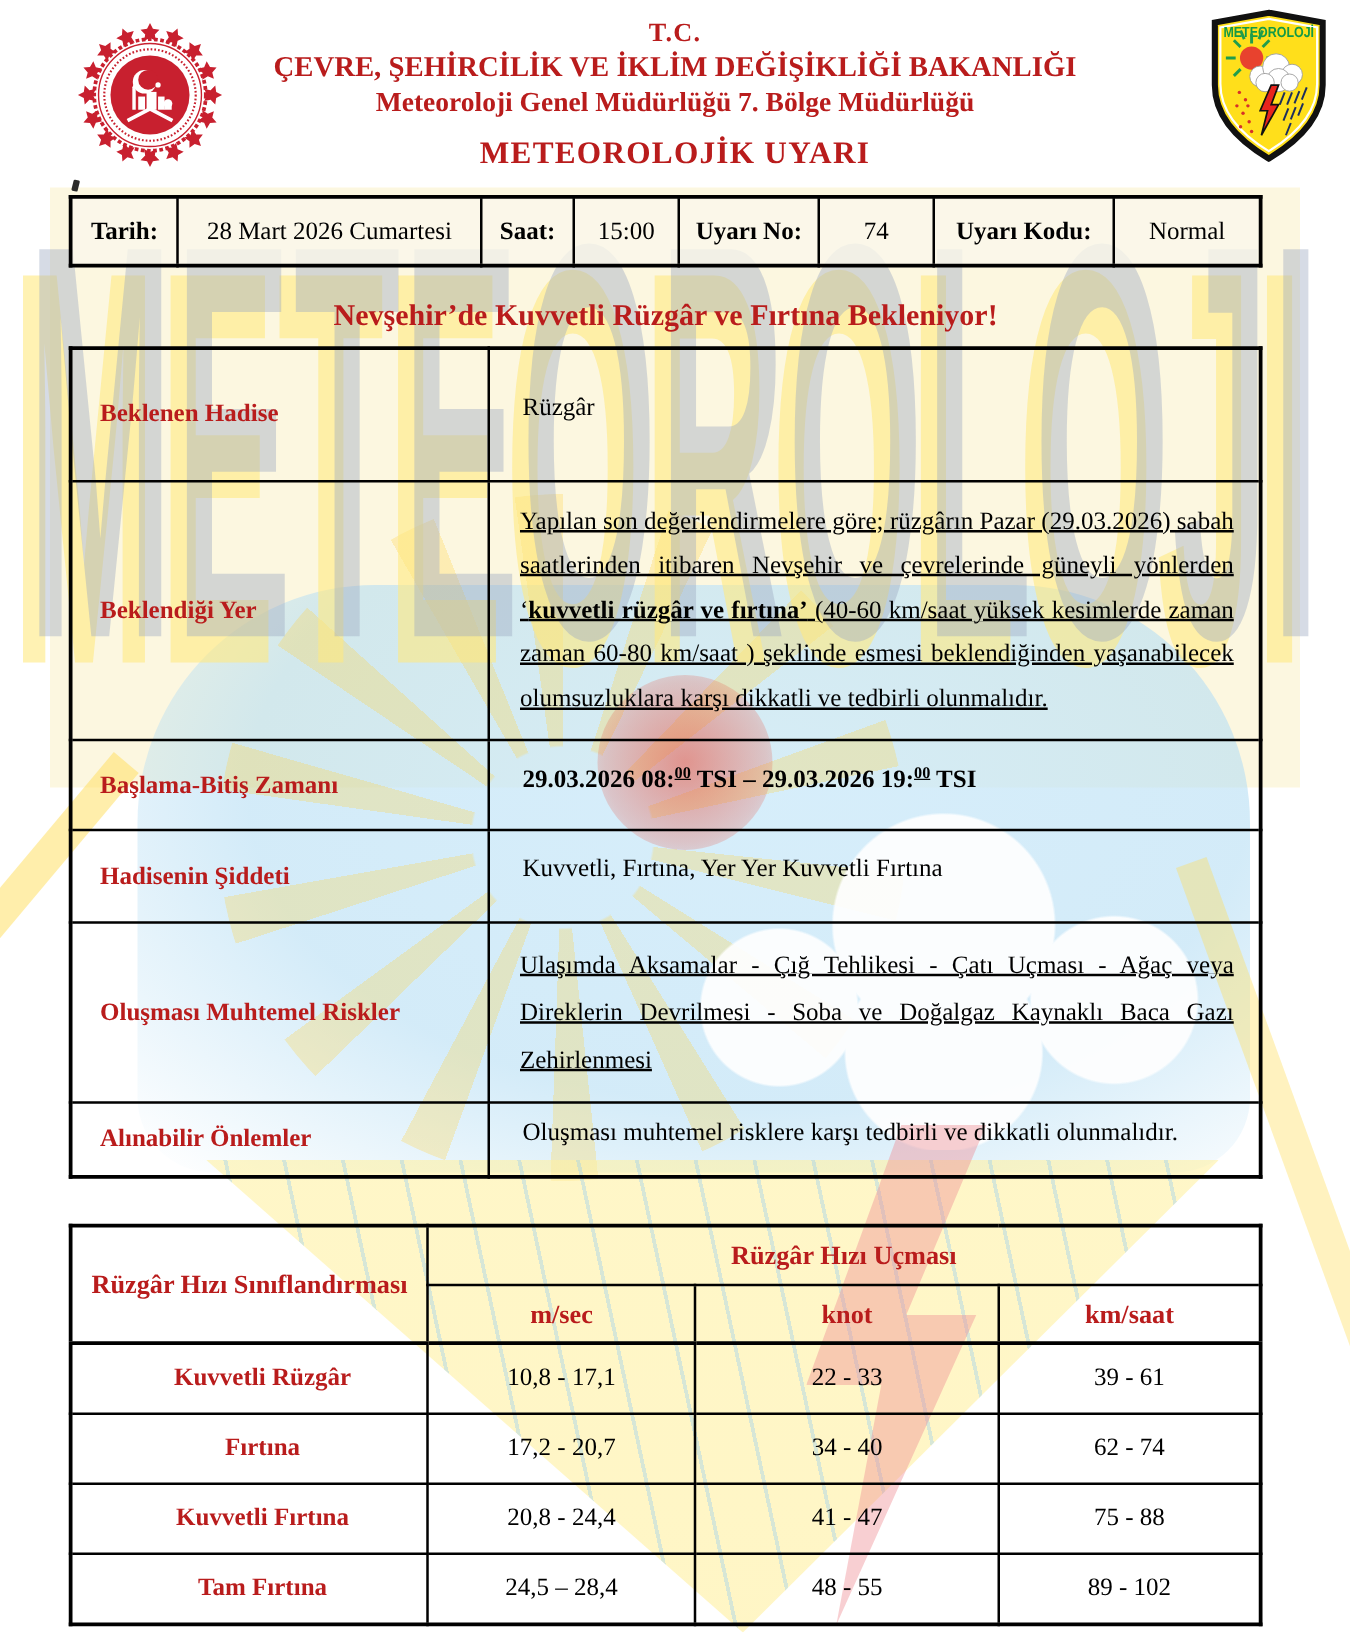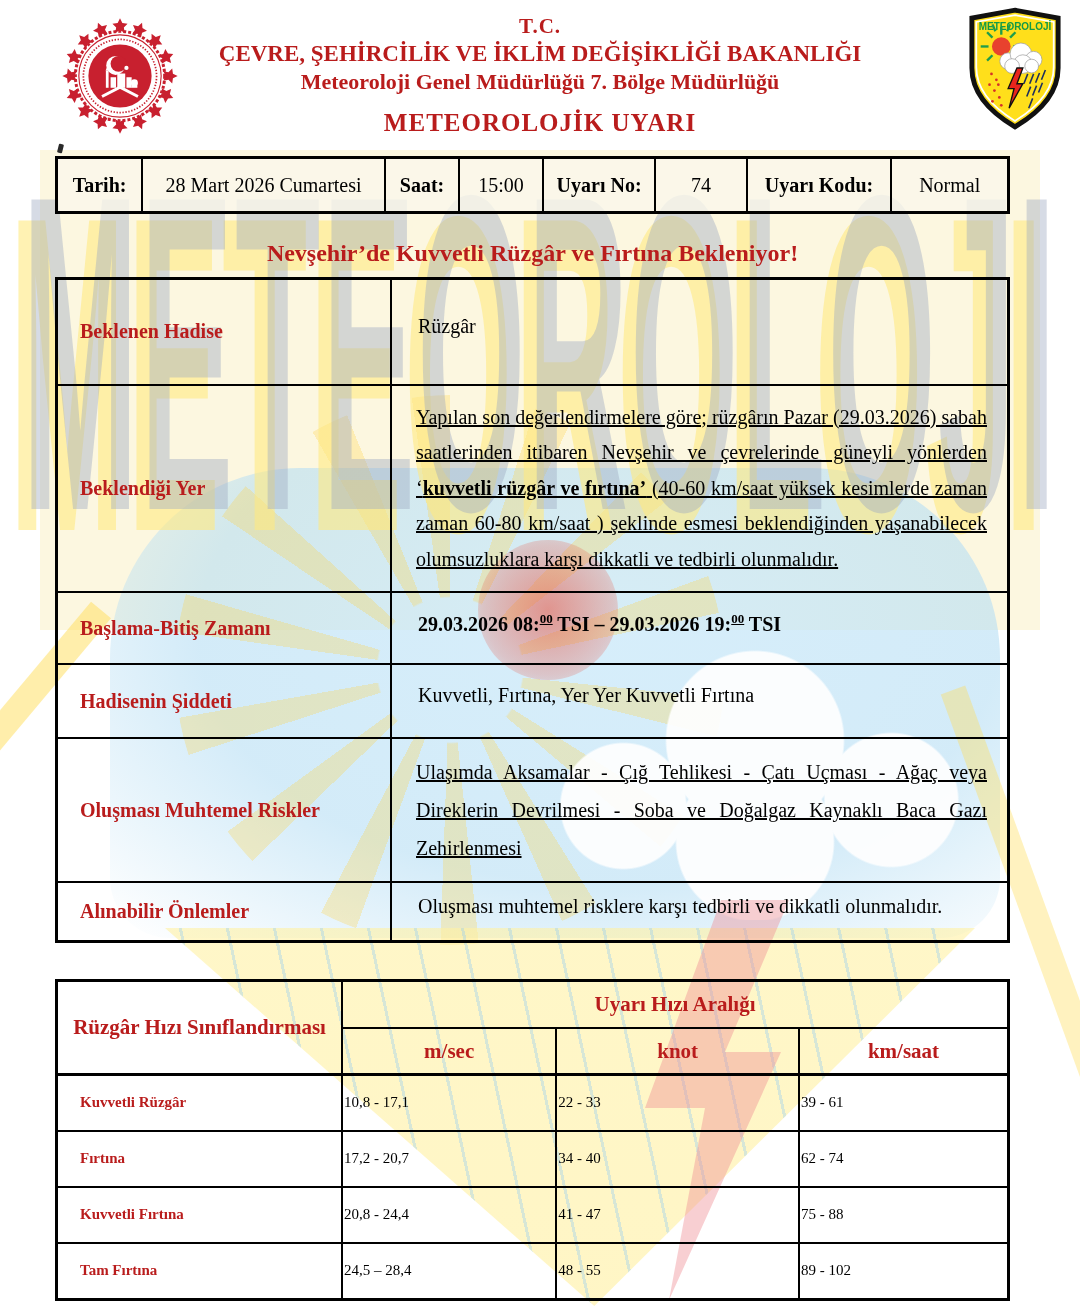--- a/index.html
+++ b/index.html
@@ -64,21 +64,21 @@
   .d-label{width:300px;font-weight:bold;padding:8px 10px 8px 22px;}
   .d-value{padding:10px 18px 21px 26px;}
   .d-par{text-align:justify;line-height:1.78;font-size:19.5px;padding:14px 20px 14px 24px;text-decoration:underline;}
   tr.rh-a{height:106px;} tr.rh-b{height:172px;} tr.rh-c{height:72px;}
   tr.rh-d{height:74px;} tr.rh-e{height:104px;} tr.rh-f{height:59px;} tr.rh-g{height:76px;}
   .sup{vertical-align:super;font-size:13px;text-decoration:underline;}
   .wind-table{border:3px solid #000;margin-top:36px;}
   .wind-table th{font-size:21px;vertical-align:middle;text-align:center;padding:6px;}
   .wt-group{height:48px;}
   .wt-sub{height:46px;}
-  .wind-table td{font-size:15px;height:52px;vertical-align:middle;}
+  .wind-table td{font-size:20px;height:52px;vertical-align:middle;text-align:center;}
   .wt-rowlabel{text-align:left;font-weight:bold;padding-left:22px;}
   .wt-first td{border-top:3px solid #000;}
   svg text{font-family:"Liberation Sans",sans-serif;}
 </style>
 </head>
 <body>
 
 <div class="page">
 
   <div class="wm">
@@ -241,21 +241,21 @@
     <table class="tbl wind-table">
       <colgroup>
           <col style="width:30%">
           <col style="width:22.5%">
           <col style="width:25.5%">
           <col style="width:22%">
         </colgroup>
       <tbody>
           <tr class="wt-group">
         <th rowspan="2" class="navy">Rüzgâr Hızı Sınıflandırması</th>
-        <th colspan="3" class="navy">Uyarı Hızı Aralığı</th>
+        <th colspan="3" class="navy">Rüzgâr Hızı Uçması</th>
       </tr>
       <tr class="wt-sub">
         <th class="navy">m/sec</th>
         <th class="navy">knot</th>
         <th class="navy">km/saat</th>
       </tr>
       <tr class="wt-first">
         <td class="wt-rowlabel navy">Kuvvetli Rüzgâr</td>
         <td>10,8 - 17,1</td>
         <td>22 - 33</td>

